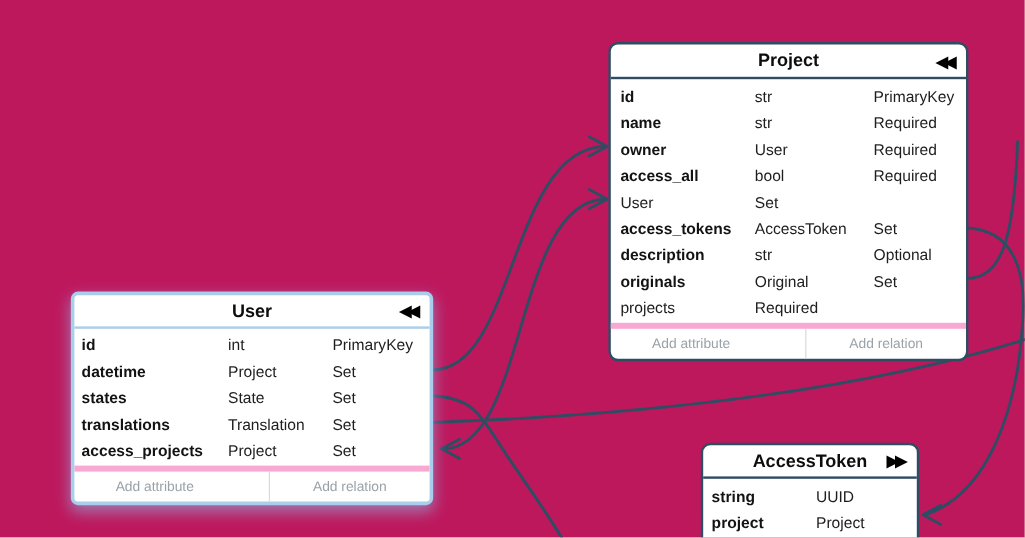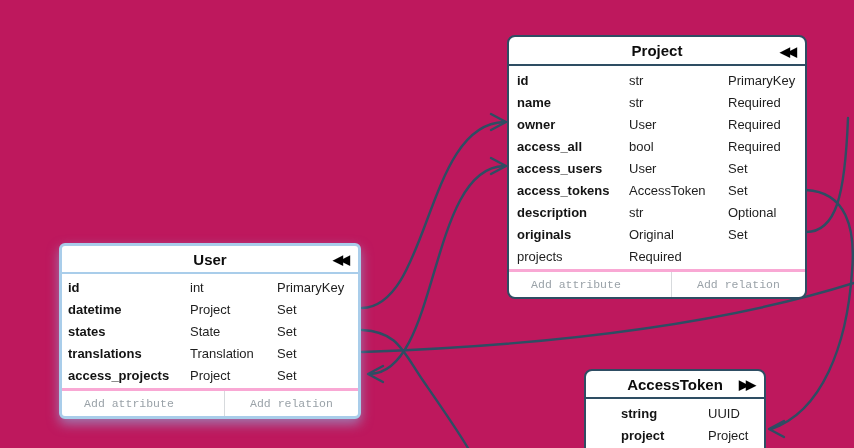--- a/index.html
+++ b/index.html
@@ -23,42 +23,42 @@
   }
   .hd .toggle {
     position:absolute; right:8px; top:50%; transform:translateY(-50%);
     font-size:13px; letter-spacing:-3px; padding-right:3px; color:#000; line-height:1;
     cursor:pointer;
   }
   .tbody { padding:3px 0 2px 0; }
   .row { display:grid; height:22px; align-items:center; font-size:13px; }
   .row .nm { font-weight:bold; color:#131313; white-space:nowrap; }
   .row .tp, .row .md { color:#1e1e1e; white-space:nowrap; }
-  .ft { display:flex; height:25px; border-top:3px solid #f9a8d4;font-family:Liberation Mono, monospace; }
+  .ft { display:flex; height:25px; border-top:5px solid #f9a8d4; }
   .ft button {
     flex:1 1 50%; background:none; border:none; cursor:pointer;
     font-family:inherit; font-size:11.5px; color:#9aa2a8; padding:0;
   }
   .ft button + button { border-left:1px solid #d7dadd;margin-left:28px; }
 
   #entity-project { left:507px; top:35px; width:300px; }
   #entity-project .row { padding-left:8px; grid-template-columns:112px 99px 1fr; }
 
   #entity-user {
     left:59px; top:243px; width:302px;
     border:3px solid var(--selected,#a9cdea); border-radius:6px;
     box-shadow:0 5px 12px rgba(140,185,230,.6);
   }
   #entity-user .hd { height:26px; border-bottom:2px solid var(--selected,#a9cdea); }
   #entity-user .tbody { padding:2px 0; }
   #entity-user .row { padding-left:6px; grid-template-columns:122px 87px 1fr; }
 
   #entity-accesstoken { left:584px; top:369px; width:182px; height:130px; }
   #entity-accesstoken .hd { height:26px; }
-  #entity-accesstoken .row { padding-left:7px; grid-template-columns:87px 1fr;margin-left:28px; }
+  #entity-accesstoken .row { padding-left:7px; grid-template-columns:87px 1fr; }
 </style>
 </head>
 <body>
 
 <div class="canvas">
 
   <svg class="relations-layer" id="relations-svg" width="854" height="448" viewBox="0 0 854 448">
       <path d="M 362 308 C 430 306 425 124 504 122" class="rel"></path>
       <path d="M 491 114 L 506 122 L 491 130" class="rel"></path>
       <path d="M 504 166 C 428 168 440 372 370 374" class="rel"></path>
@@ -91,21 +91,20 @@
         <span class="nm">owner</span>
         <span class="tp">User</span>
         <span class="md">Required</span>
       </div>
       <div class="row">
         <span class="nm">access_all</span>
         <span class="tp">bool</span>
         <span class="md">Required</span>
       </div>
       <div class="row">
-        <span class="nm">access_users</span>
         <span class="tp">User</span>
         <span class="md">Set</span>
       </div>
       <div class="row">
         <span class="nm">access_tokens</span>
         <span class="tp">AccessToken</span>
         <span class="md">Set</span>
       </div>
       <div class="row">
         <span class="nm">description</span>

